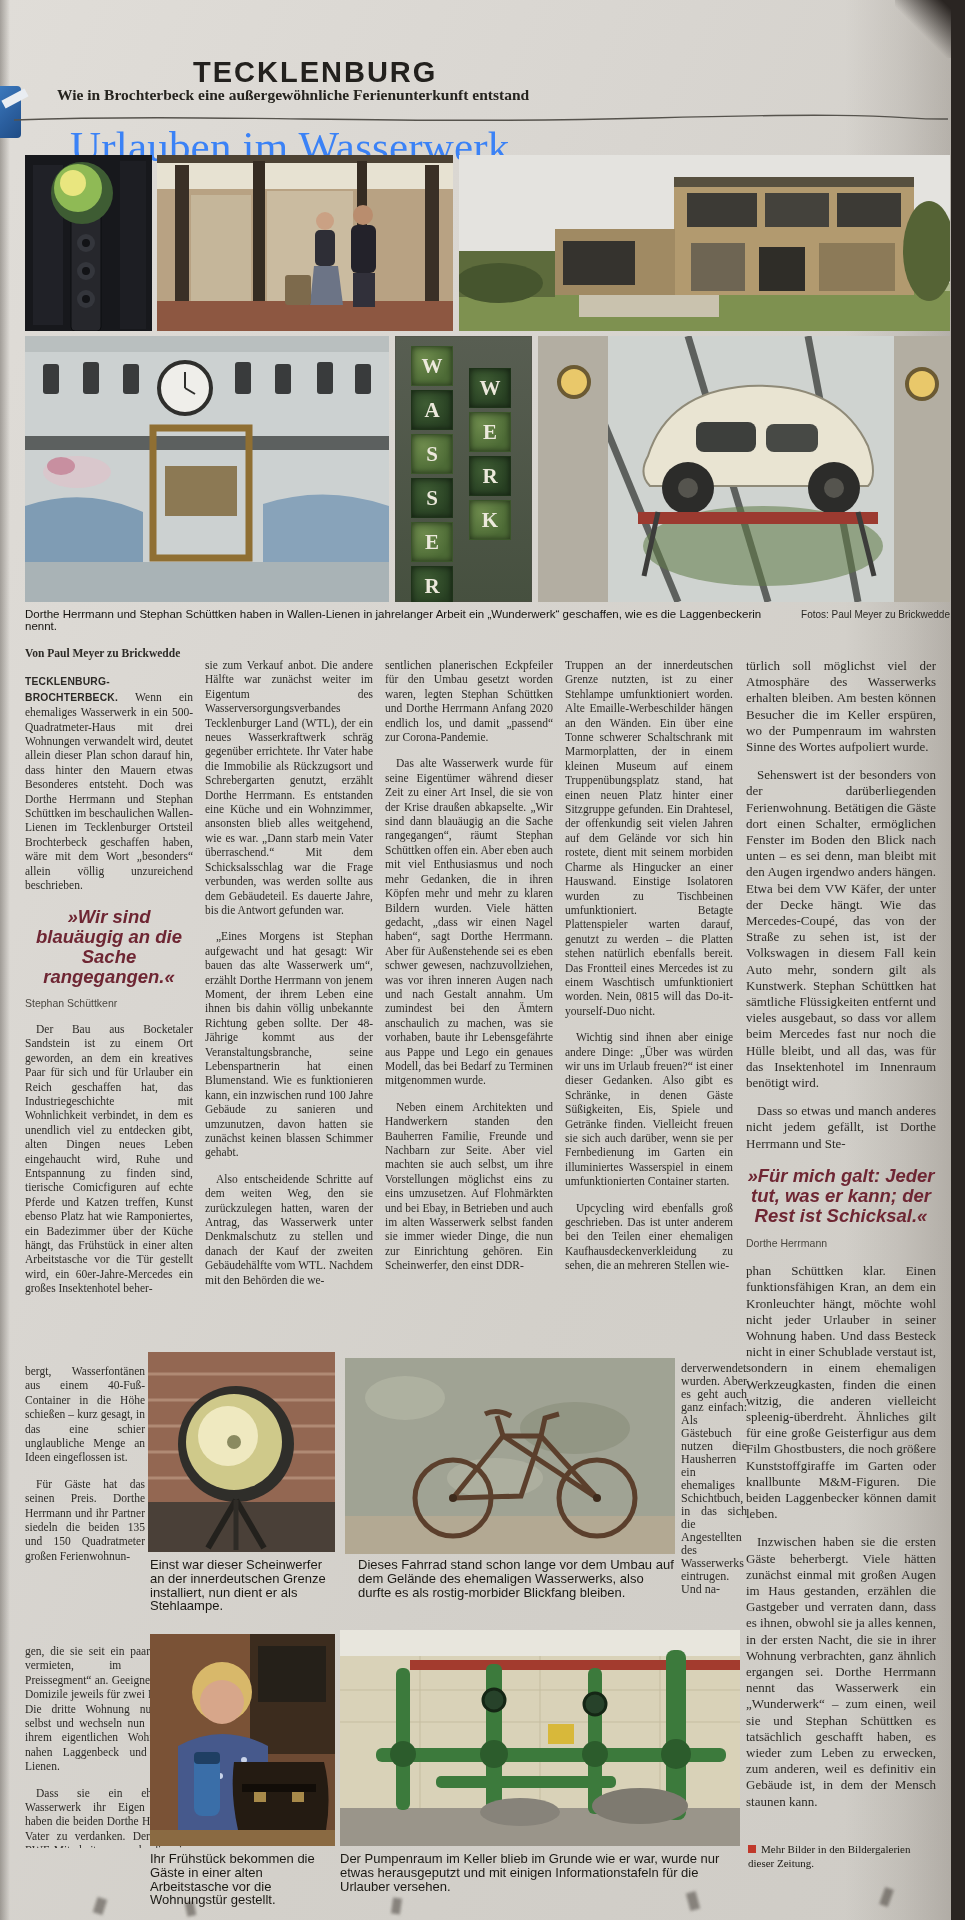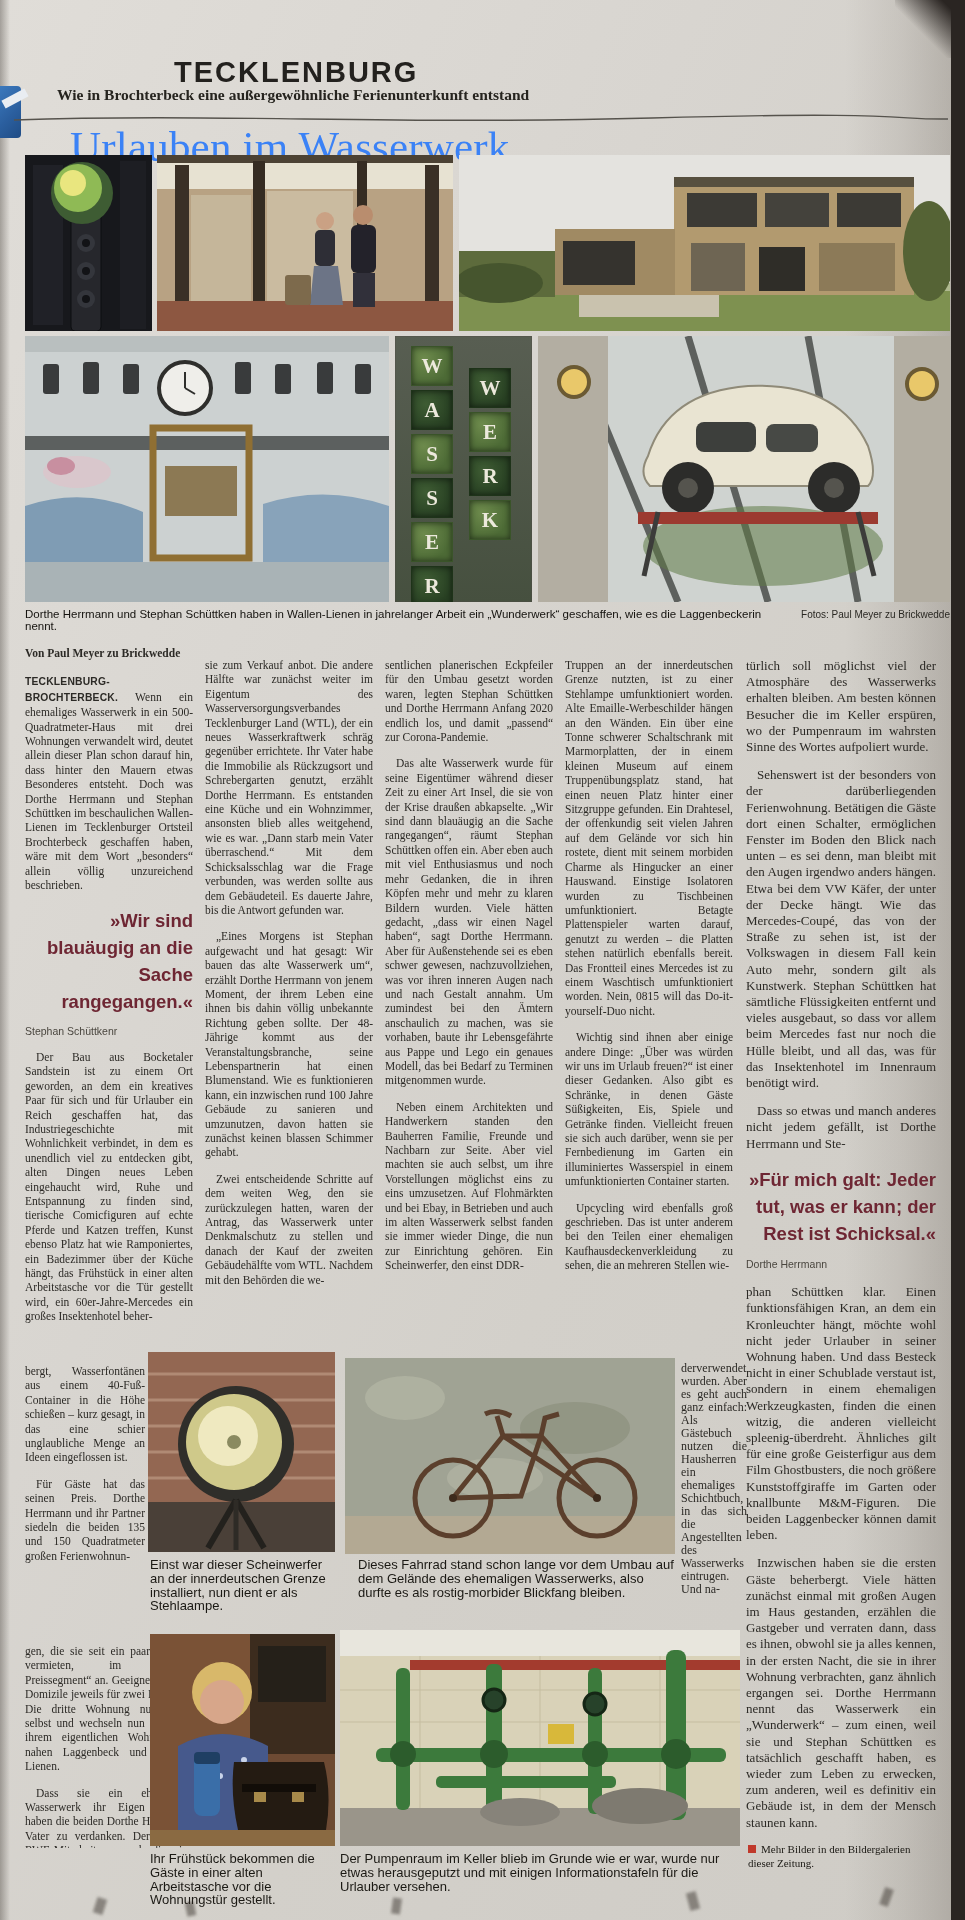--- a/index.html
+++ b/index.html
@@ -10,21 +10,21 @@
   .fold-shadow{position:absolute;left:845px;top:0;width:106px;height:1920px;
          background:linear-gradient(90deg,rgba(70,60,50,0) 0%,rgba(70,60,50,.10) 55%,rgba(70,60,50,.22) 100%);}
   .corner-tr{position:absolute;right:0;top:0;width:70px;height:58px;
          background:linear-gradient(225deg,#2a2522 18%,rgba(42,37,34,0) 60%);}
   .edge-left{position:absolute;left:0;top:0;width:10px;height:1920px;
          background:linear-gradient(90deg,rgba(50,44,38,.35),rgba(50,44,38,0));}
   .crest{position:absolute;left:0;top:86px;width:21px;height:52px;border-radius:0 4px 4px 0;
          background:linear-gradient(135deg,#3b79bd 0%,#2b5f9f 55%,#1f4c85 100%);}
   .crest:after{content:"";position:absolute;left:2px;top:8px;width:26px;height:9px;background:#e9edf2;transform:rotate(-28deg);}
 
-  .section-title{position:absolute;left:174px;top:56px;font-family:"Liberation Sans",sans-serif;
+  .section-title{position:absolute;left:193px;top:56px;font-family:"Liberation Sans",sans-serif;
          font-weight:bold;font-size:29px;letter-spacing:2px;color:#23211e;}
   .header-rule{position:absolute;left:12px;top:112px;}
   .kicker{position:absolute;left:57px;top:86px;font-size:15.5px;font-weight:bold;color:#26241f;}
   .headline{position:absolute;left:54px;top:106px;margin:16px;font-size:43px;font-weight:normal;color:#3b82f6;letter-spacing:.2px;}
 
   .ph{position:absolute;overflow:hidden;box-shadow:0 0 0 1px rgba(80,75,68,.35) inset;}
   .main-caption{position:absolute;left:25px;top:608px;width:740px;
          font-family:"Liberation Sans",sans-serif;font-size:11.5px;color:#15130f;}
   .credit{position:absolute;left:778px;top:609px;width:172px;text-align:right;
          font-family:"Liberation Sans",sans-serif;font-size:10px;color:#2a2823;}
@@ -32,22 +32,22 @@
   .col{position:absolute;overflow:hidden;font-size:11.5px;line-height:14.4px;color:#2c2a26;
        text-align:justify;hyphens:auto;-webkit-hyphens:auto;}
   .col p{margin:12px 0 2px 0;}
   .col p.ind{text-indent:11px;}
   .byline{font-weight:bold;margin:0 0 14px 0 !important;font-size:11.5px;}
   .loctag{font-family:"Liberation Sans",sans-serif;font-weight:bold;font-size:10.3px;letter-spacing:.2px;}
   .col5{font-size:13px;line-height:16.2px;}
   .strip{font-size:12px;line-height:13px;}
 
   .pull-quote{margin:14px 0 12px 0;color:#6e2633;}
-  .pq-text{font-family:"Liberation Sans",sans-serif;font-weight:bold;
-           font-size:18.5px;line-height:27px;text-align:right;}
+  .pq-text{font-family:"Liberation Sans",sans-serif;font-weight:bold;font-style:italic;
+           font-size:18.5px;line-height:20px;text-align:center;}
   .pq-attr{font-family:"Liberation Sans",sans-serif;font-style:normal;font-weight:normal;
            font-size:10.5px;color:#4a463f;margin-top:9px;text-align:left;}
 
   .photo-cap{position:absolute;font-family:"Liberation Sans",sans-serif;font-size:13px;
            line-height:13.8px;color:#1b1914;text-align:left;}
   .footer-note{position:absolute;left:748px;top:1842px;width:190px;font-family:Liberation Serif, serif;
            font-size:11px;line-height:14px;color:#1b1914;}
   .red-square{display:inline-block;width:8px;height:8px;background:#c0392b;margin-right:5px;}
 
   .tile{position:absolute;width:40px;height:38px;display:flex;align-items:center;justify-content:center;
@@ -221,21 +221,21 @@
     <p class="ind">Für Gäste hat das seinen Preis. Dorthe Herrmann und ihr Partner siedeln die beiden 135 und 150 Quadratmeter großen Ferienwohnun-</p>
   </div>
   <div class="col" style="left:25px;top:1632px;width:168px;height:216px;">
     <p>gen, die sie seit ein paar Wochen vermieten, im „oberen Preissegment“ an. Geeignet sind die Domizile jeweils für zwei Personen. Die dritte Wohnung nutzen sie selbst und wechseln nun zwischen ihrem eigentlichen Wohnsitz im nahen Laggenbeck und Wallen-Lienen.</p>
     <p class="ind">Dass sie ein ehemaliges Wasserwerk ihr Eigen nennen, haben die beiden Dorthe Herrmanns Vater zu verdanken. Der einstige RWE-Mitarbeiter erwarb die eine Hälfte in den 1980er-Jahren kurzerhand, als sein Arbeitgeber</p>
   </div>
 
   <div class="col" style="left:205px;top:646px;width:168px;height:710px;">
     <p>sie zum Verkauf anbot. Die andere Hälfte war zunächst weiter im Eigentum des Wasserversorgungsverbandes Tecklenburger Land (WTL), der ein neues Wasserkraftwerk schräg gegenüber errichtete. Ihr Vater habe die Immobilie als Rückzugsort und Schrebergarten genutzt, erzählt Dorthe Herrmann. Es entstanden eine Küche und ein Wohnzimmer, ansonsten blieb alles weitgehend, wie es war. „Dann starb mein Vater überraschend.“ Mit dem Schicksalsschlag war die Frage verbunden, was werden sollte aus dem Gebäudeteil. Es dauerte Jahre, bis die Antwort gefunden war.</p>
     <p class="ind">„Eines Morgens ist Stephan aufgewacht und hat gesagt: Wir bauen das alte Wasserwerk um“, erzählt Dorthe Herrmann von jenem Moment, der ihrem Leben eine ihnen bis dahin völlig unbekannte Richtung geben sollte. Der 48-Jährige kommt aus der Veranstaltungsbranche, seine Lebenspartnerin hat einen Blumenstand. Wie es funktionieren kann, ein inzwischen rund 100 Jahre Gebäude zu sanieren und umzunutzen, davon hatten sie zunächst keinen blassen Schimmer gehabt.</p>
-    <p class="ind">Zwei entscheidende Schritte auf dem weiten Weg, den sie zurückzulegen hatten, waren der Antrag, das Wasserwerk unter Denkmalschutz zu stellen und danach der Kauf der zweiten Gebäudehälfte vom WTL. Nachdem mit den Behörden die we-</p>
+    <p class="ind">Also entscheidende Schritte auf dem weiten Weg, den sie zurückzulegen hatten, waren der Antrag, das Wasserwerk unter Denkmalschutz zu stellen und danach der Kauf der zweiten Gebäudehälfte vom WTL. Nachdem mit den Behörden die we-</p>
   </div>
 
   <div class="col" style="left:385px;top:646px;width:168px;height:712px;">
     <p>sentlichen planerischen Eckpfeiler für den Umbau gesetzt worden waren, legten Stephan Schüttken und Dorthe Herrmann Anfang 2020 endlich los, und damit „passend“ zur Corona-Pandemie.</p>
     <p class="ind">Das alte Wasserwerk wurde für seine Eigentümer während dieser Zeit zu einer Art Insel, die sie von der Krise draußen abkapselte. „Wir sind dann blauäugig an die Sache rangegangen“, räumt Stephan Schüttken offen ein. Aber eben auch mit viel Enthusiasmus und noch mehr Gedanken, die in ihren Köpfen mehr und mehr zu klaren Bildern wurden. Viele hätten gedacht, „dass wir einen Nagel haben“, sagt Dorthe Herrmann. Aber für Außenstehende sei es eben schwer gewesen, nachzuvollziehen, was vor ihren inneren Augen nach und nach Gestalt annahm. Um zumindest bei den Ämtern anschaulich zu machen, was sie vorhaben, baute ihr Lebensgefährte aus Pappe und Lego ein genaues Modell, das bei Bedarf zu Terminen mitgenommen wurde.</p>
     <p class="ind">Neben einem Architekten und Handwerkern standen den Bauherren Familie, Freunde und Nachbarn zur Seite. Aber viel machten sie auch selbst, um ihre Vorstellungen möglichst eins zu eins umzusetzen. Auf Flohmärkten und bei Ebay, in Betrieben und auch im alten Wasserwerk selbst fanden sie immer wieder Dinge, die nun zur Einrichtung gehören. Ein Scheinwerfer, den einst DDR-</p>
   </div>
 
   <div class="col" style="left:565px;top:646px;width:168px;height:700px;">
     <p>Truppen an der innerdeutschen Grenze nutzten, ist zu einer Stehlampe umfunktioniert worden. Alte Emaille-Werbeschilder hängen an den Wänden. Ein über eine Tonne schwerer Schaltschrank mit Marmorplatten, der in einem kleinen Museum auf einem Truppenübungsplatz stand, hat einen neuen Platz hinter einer Sitzgruppe gefunden. Ein Drahtesel, der offenkundig seit vielen Jahren auf dem Gelände vor sich hin rostete, dient mit seinem morbiden Charme als Hingucker an einer Hauswand. Einstige Isolatoren wurden zu Tischbeinen umfunktioniert. Betagte Plattenspieler warten darauf, genutzt zu werden – die Platten stehen natürlich ebenfalls bereit. Das Frontteil eines Mercedes ist zu einem Waschtisch umfunktioniert worden. Nein, 0815 will das Do-it-yourself-Duo nicht.</p>

